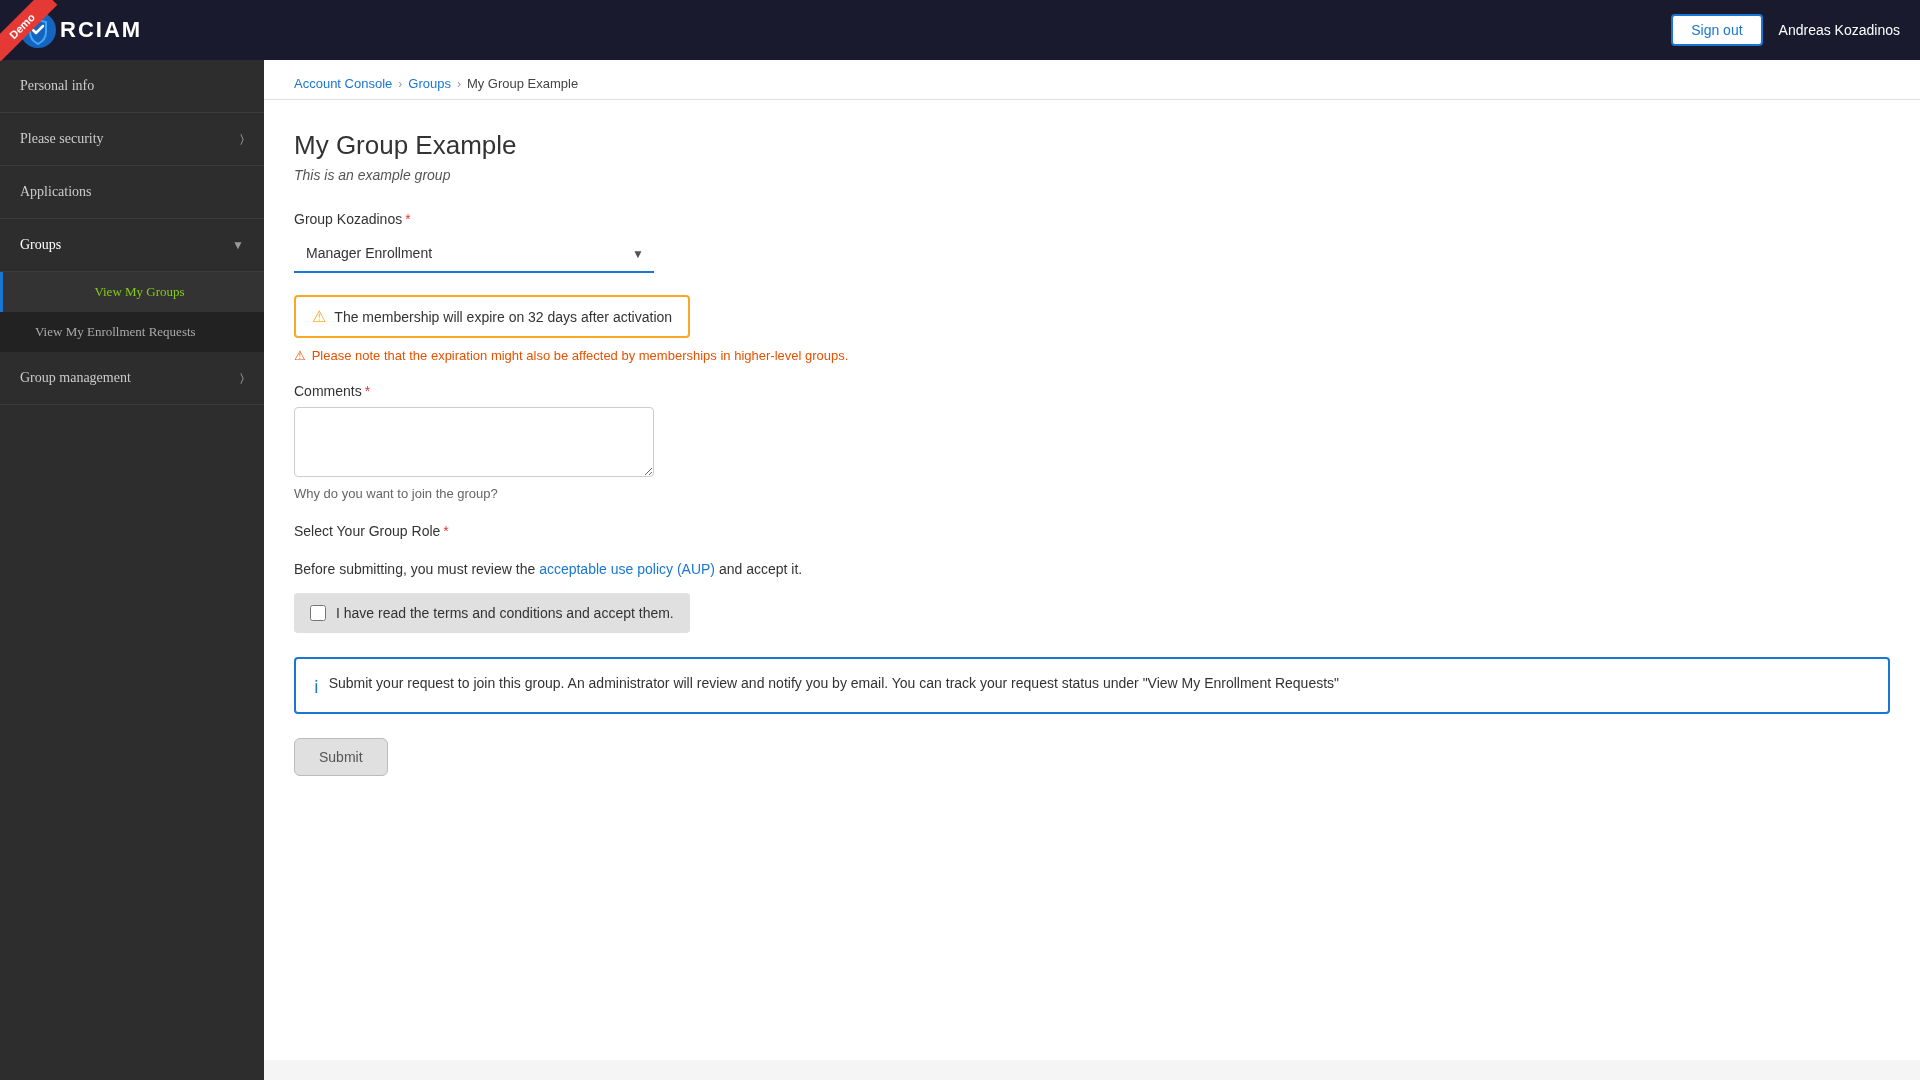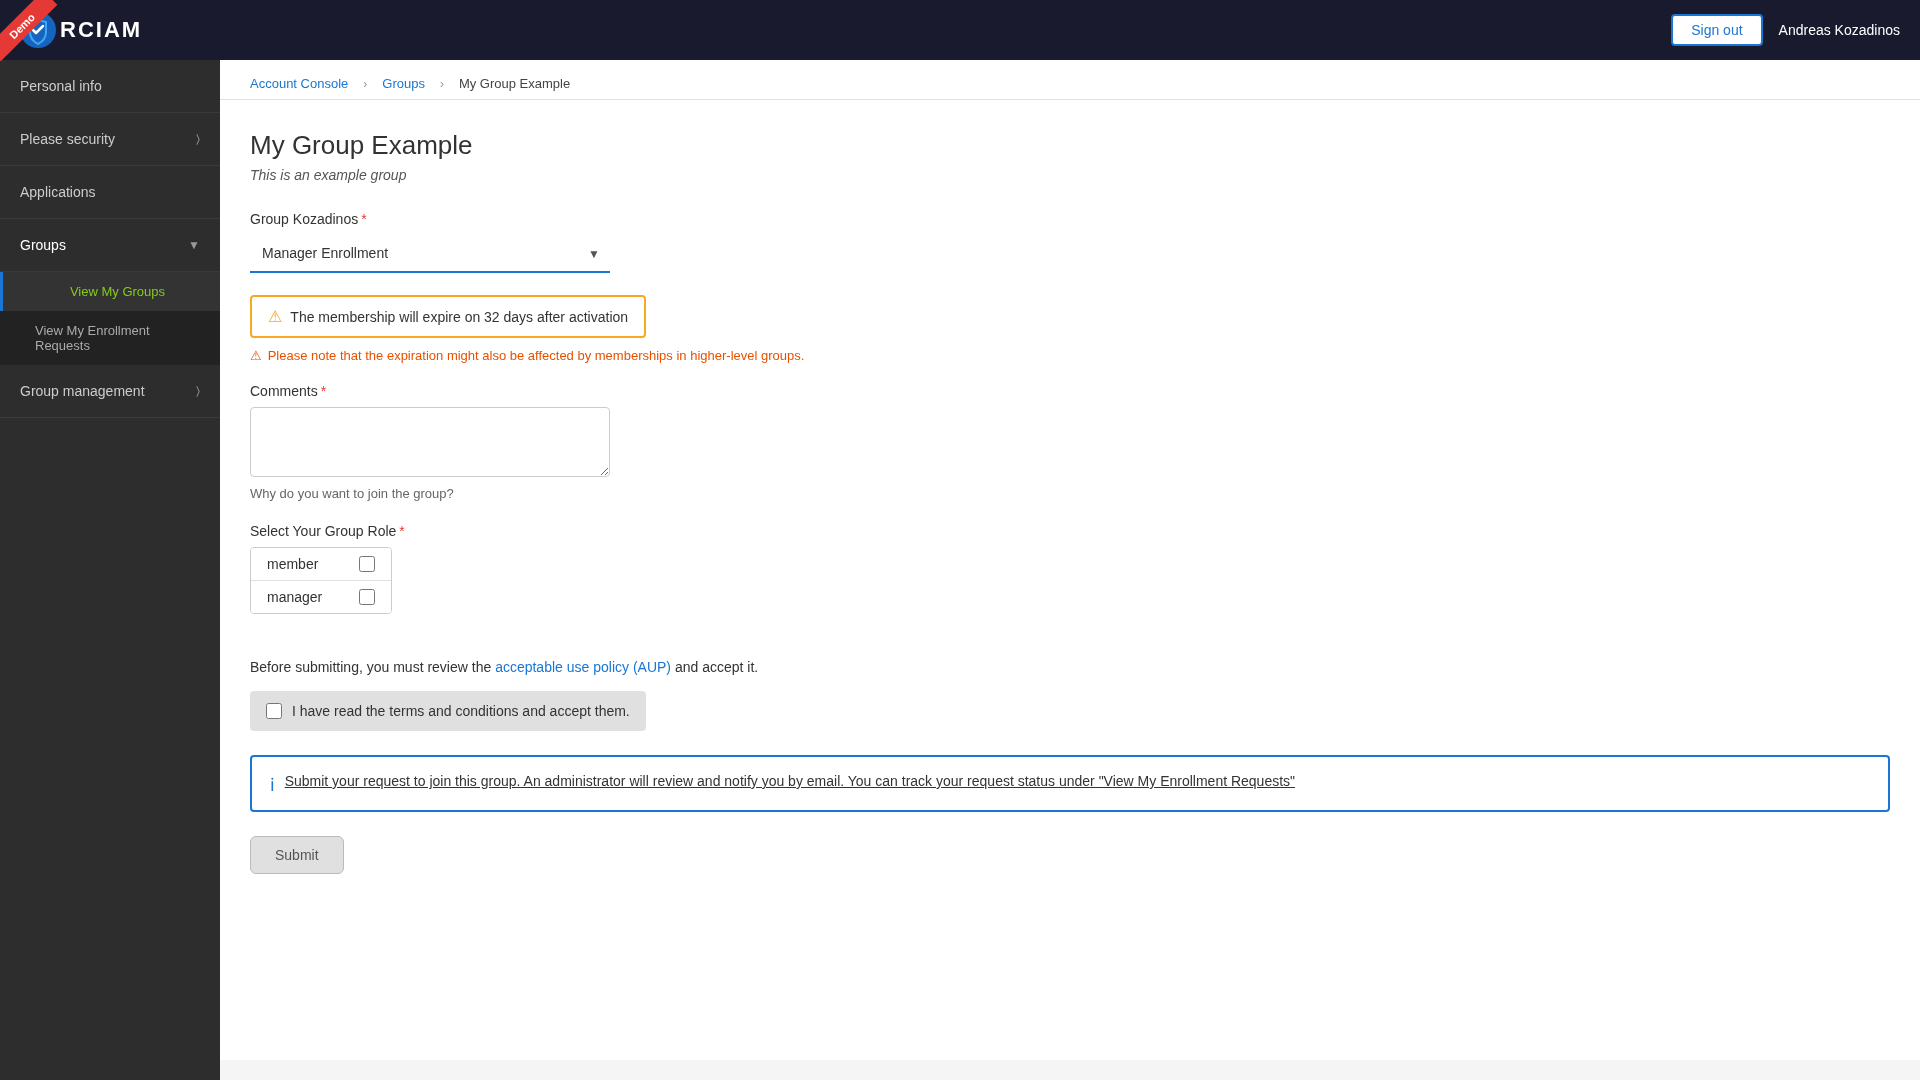--- a/index.html
+++ b/index.html
@@ -79,25 +79,26 @@
 
     
     .layout {
       display: flex;
       flex: 1;
       overflow: hidden;
     }
 
     
     .sidebar {
-      width: 220px;
+      width: 264px;
       background: #2d2d2d;
       color: #ccc;
       flex-shrink: 0;
       overflow-y: auto;
+      font-family: Liberation Serif, serif;
     }
     .sidebar-item {
       padding: 18px 20px;
       cursor: pointer;
       border-bottom: 1px solid #3a3a3a;
       display: flex;
       align-items: center;
       justify-content: space-between;
       font-size: 14px;
       color: #ccc;
@@ -132,21 +133,21 @@
       padding: 0;
     }
 
     
     .breadcrumb {
       padding: 16px 30px 8px;
       font-size: 13px;
       color: #666;
       display: flex;
       align-items: center;
-      gap: 15px;
+      gap: 6px;
       background: white;
       border-bottom: 1px solid #e0e0e0;
     }
     .breadcrumb a {
       color: #1976d2;
       text-decoration: none;
     }
     .breadcrumb-sep { color: #999; font-size: 12px; }
     .breadcrumb-current { color: #444; }
 
@@ -322,21 +323,21 @@
       border: 2px solid #1976d2;
       border-radius: 4px;
       padding: 14px 18px;
       display: flex;
       align-items: flex-start;
       gap: 10px;
       margin-bottom: 24px;
       background: white;
     }
     .info-icon { color: #1976d2; font-size: 18px; flex-shrink: 0; margin-top: 1px; }
-    .info-text { font-size: 14px; color: #333; line-height: 1.5; text-decoration: underline; }
+    .info-text { font-size: 14px; color: #333; line-height: 1.5; }
 
     
     .btn-submit {
       background: #e0e0e0;
       color: #555;
       border: 1px solid #bbb;
       padding: 10px 24px;
       border-radius: 6px;
       font-size: 14px;
       cursor: pointer;
@@ -440,30 +441,20 @@
         </label>
         <textarea class="form-textarea" style=""></textarea>
         <div class="textarea-hint">Why do you want to join the group?</div>
       </div>
 
       
       <div class="form-group">
         <label class="form-label">
           <span>Select Your Group Role</span><span class="required">*</span>
         </label>
-        <div class="role-table">
-          <div class="role-row">
-            <span class="role-label">member</span>
-            <input type="checkbox" class="role-checkbox" style="">
-          </div>
-          <div class="role-row">
-            <span class="role-label">manager</span>
-            <input type="checkbox" class="role-checkbox" style="">
-          </div>
-        </div>
       </div>
 
       
       <p class="aup-text">
         <span>Before submitting, you must review the</span>
         <a href="#" class="aup-link">acceptable use policy (AUP)</a>
         <span>and accept it.</span>
       </p>
 
       

